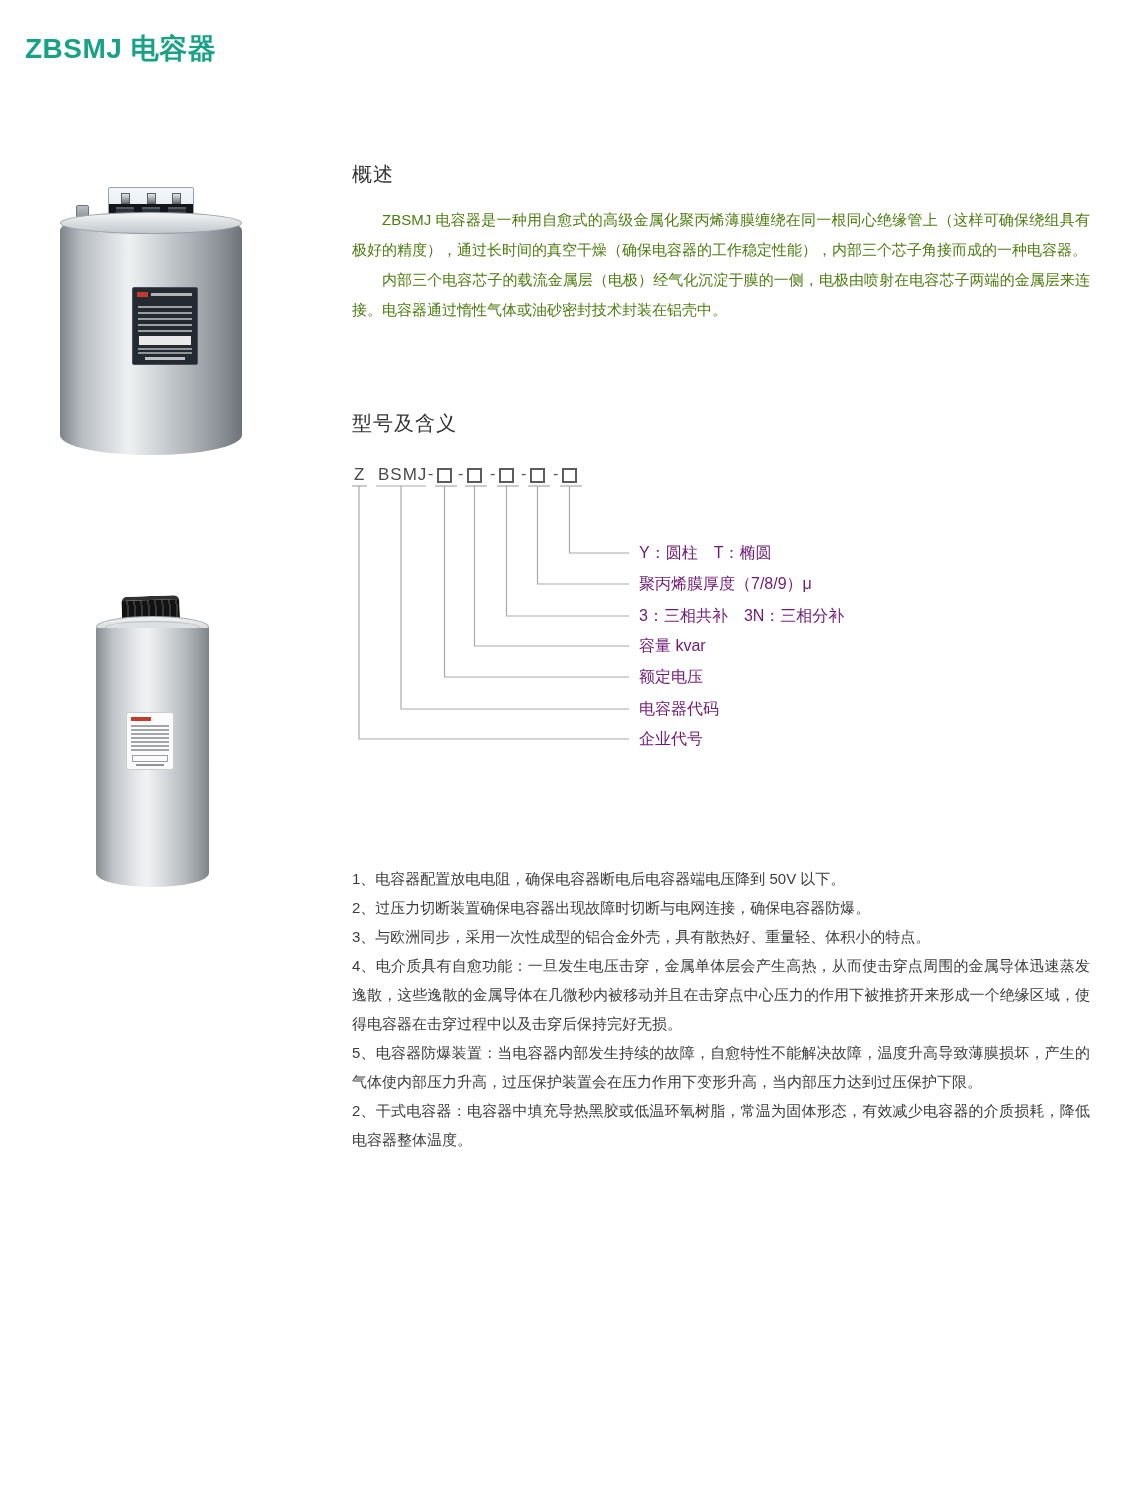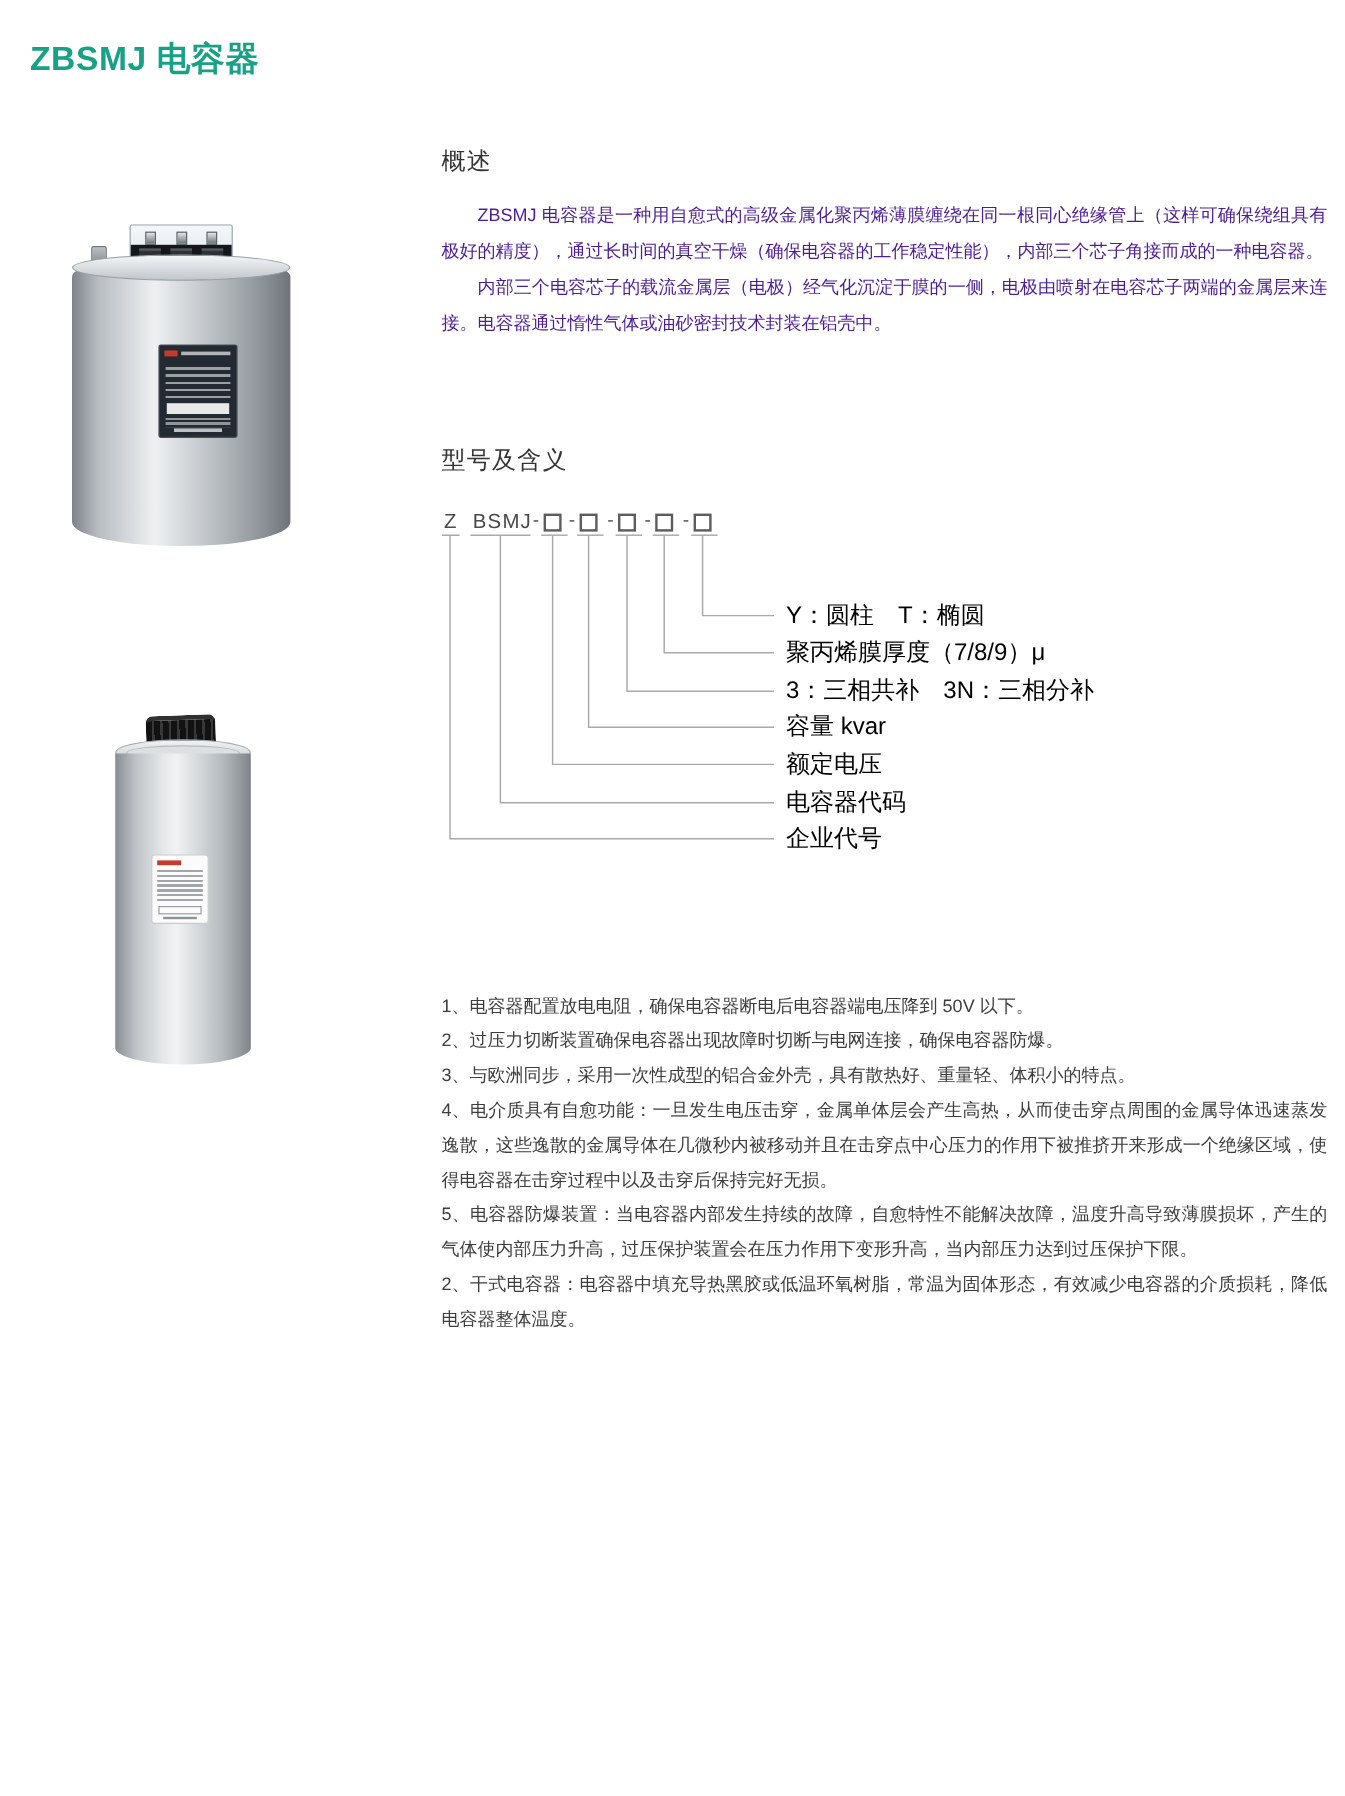--- a/index.html
+++ b/index.html
@@ -7,48 +7,48 @@
   body { font-family:"Liberation Sans","DejaVu Sans",sans-serif; color:#3d3d3d; }
   .page { position:relative; width:1121px; height:1497px; background:#fff; overflow:hidden; }
 
   
   .page-title{
     position:absolute; left:25px; top:30px;
     font-size:28px; font-weight:bold; color:#17a286; letter-spacing:.5px;
   }
 
   
-  .sec { position:absolute; left:368px; width:738px; }
+  .sec { position:absolute; left:352px; width:738px;margin-top:40px; }
   .sec h2 { font-size:20px; font-weight:400; color:#333; letter-spacing:1px; }
   #sec-overview { top:115px; }
   #sec-overview h2 { padding-top:6px; }
   #sec-overview p {
     margin-top:17px; font-size:15px; line-height:30px;
-    text-indent:2em; text-align:justify; color:#4c1d95;
+    text-indent:2em; text-align:justify; color:#4d7c0f;
   }
   #sec-overview p + p { margin-top:0; }
 
   #sec-model { top:370px; }
   #sec-features { top:812px; }
   #sec-features .feat-list { margin-top:12px; }
   #sec-features p { font-size:15px; line-height:29px; text-align:justify; color:#3d3d3d; }
 
   
   .diagram { position:relative; margin-top:20px; height:300px; }
   .diagram svg { position:absolute; left:0; top:0; }
   .m-text{ position:absolute; top:8px; font-size:17px; color:#4a4a4a; letter-spacing:1px; }
   .m-prefix{ left:2px; }
   .m-series{ left:26px; }
   .m-hyphen{ position:absolute; top:8px; font-size:16px; color:#555; }
   .m-box{
     position:absolute; top:11px; width:15px; height:15px;
     border:2px solid #5c5c5c; background:#fff;
   }
   .m-label{
-    position:absolute; left:287px; font-size:20px; color:#000000;
+    position:absolute; left:287px; font-size:16px; color:#701a75;
     line-height:20px; white-space:nowrap;
   }
 
   
   .cap1 { position:absolute; left:60px; top:165px; width:260px; height:300px; }
   .cap1-stud{
     position:absolute; left:16px; top:40px; width:13px; height:17px;
     background:linear-gradient(180deg,#b9bec2,#84898e); border:1px solid #6f747a; border-radius:2px;
   }
   .cap1-cover{

